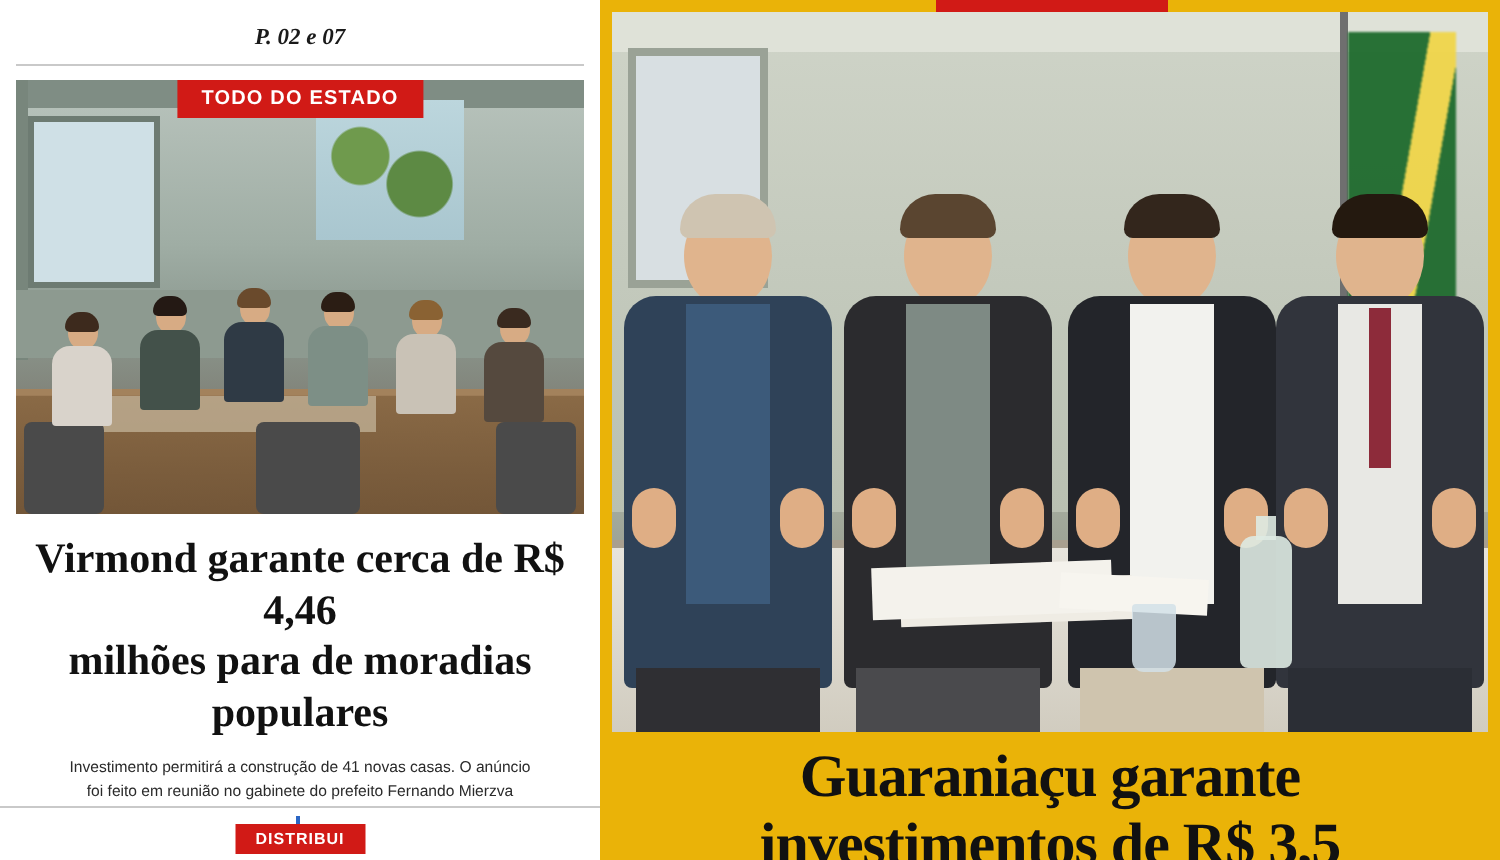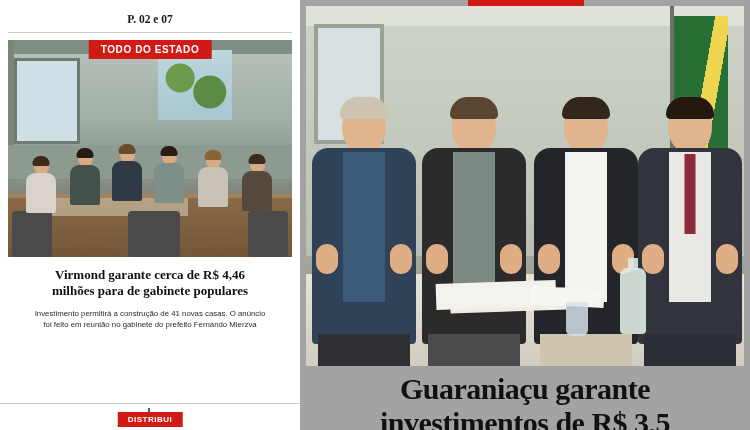--- a/index.html
+++ b/index.html
@@ -46,20 +46,21 @@
     letter-spacing: -0.3px;
     color: #111111;
     text-transform: uppercase;
   }
   .headline-top .hl-page {
     margin-top: 9px;
     font-family: "Liberation Serif", serif;
     font-weight: bold;
     font-size: 11.5px;
     color: #1a1a1a;
+    font-style: italic;
   }
 
   .divider {
     height: 1px;
     background: #c9c9c9;
     margin: 7px 8px 0 8px;
   }
 
   
   .photo-wrap {
@@ -180,21 +181,21 @@
   .ph .floor {
     position: absolute; left: 0; bottom: 0; width: 100%; height: 40px;
     background: #6b5b4b;
   }
 
   .sub-headline {
     margin: 10px 10px 0 10px;
     text-align: center;
     font-family: "Liberation Serif", serif;
     font-weight: bold;
-    font-size: 13px;
+    font-size: 21px;
     line-height: 1.22;
     color: #111111;
   }
   .sub-deck {
     margin: 9px 18px 0 18px;
     text-align: center;
     font-family: "Liberation Sans", sans-serif;
     font-size: 7.8px;
     line-height: 1.5;
     color: #2a2a2a;
@@ -228,21 +229,21 @@
     width: 2px;
     height: 14px;
     background: #2b66c4;
   }
 
   
   .right-col {
     width: 450px;
     height: 430px;
     position: relative;
-    background: #a3a3a3;
+    background: #eab308;
     overflow: hidden;
   }
   .red-tab {
     position: absolute;
     left: 168px;
     top: 0;
     width: 116px;
     height: 6px;
     background: #d11a16;
     z-index: 5;
@@ -464,21 +465,21 @@
               <div class="hair"></div>
             </div>
             <div class="body"></div>
           </div>
       </div>
       <div class="badge">TODO DO ESTADO</div>
     </div>
 
     <div class="sub-headline">
       <div>Virmond garante cerca de R$ 4,46</div>
-      <div>milhões para de gabinete populares</div>
+      <div>milhões para de moradias populares</div>
     </div>
 
     <div class="sub-deck">
       <div>Investimento permitirá a construção de 41 novas casas. O anúncio</div>
       <div>foi feito em reunião no gabinete do prefeito Fernando Mierzva</div>
     </div>
 
     <div class="bottom-strip">
       <div class="strip-mark"></div>
       <div class="strip-chip">DISTRIBUI</div>

